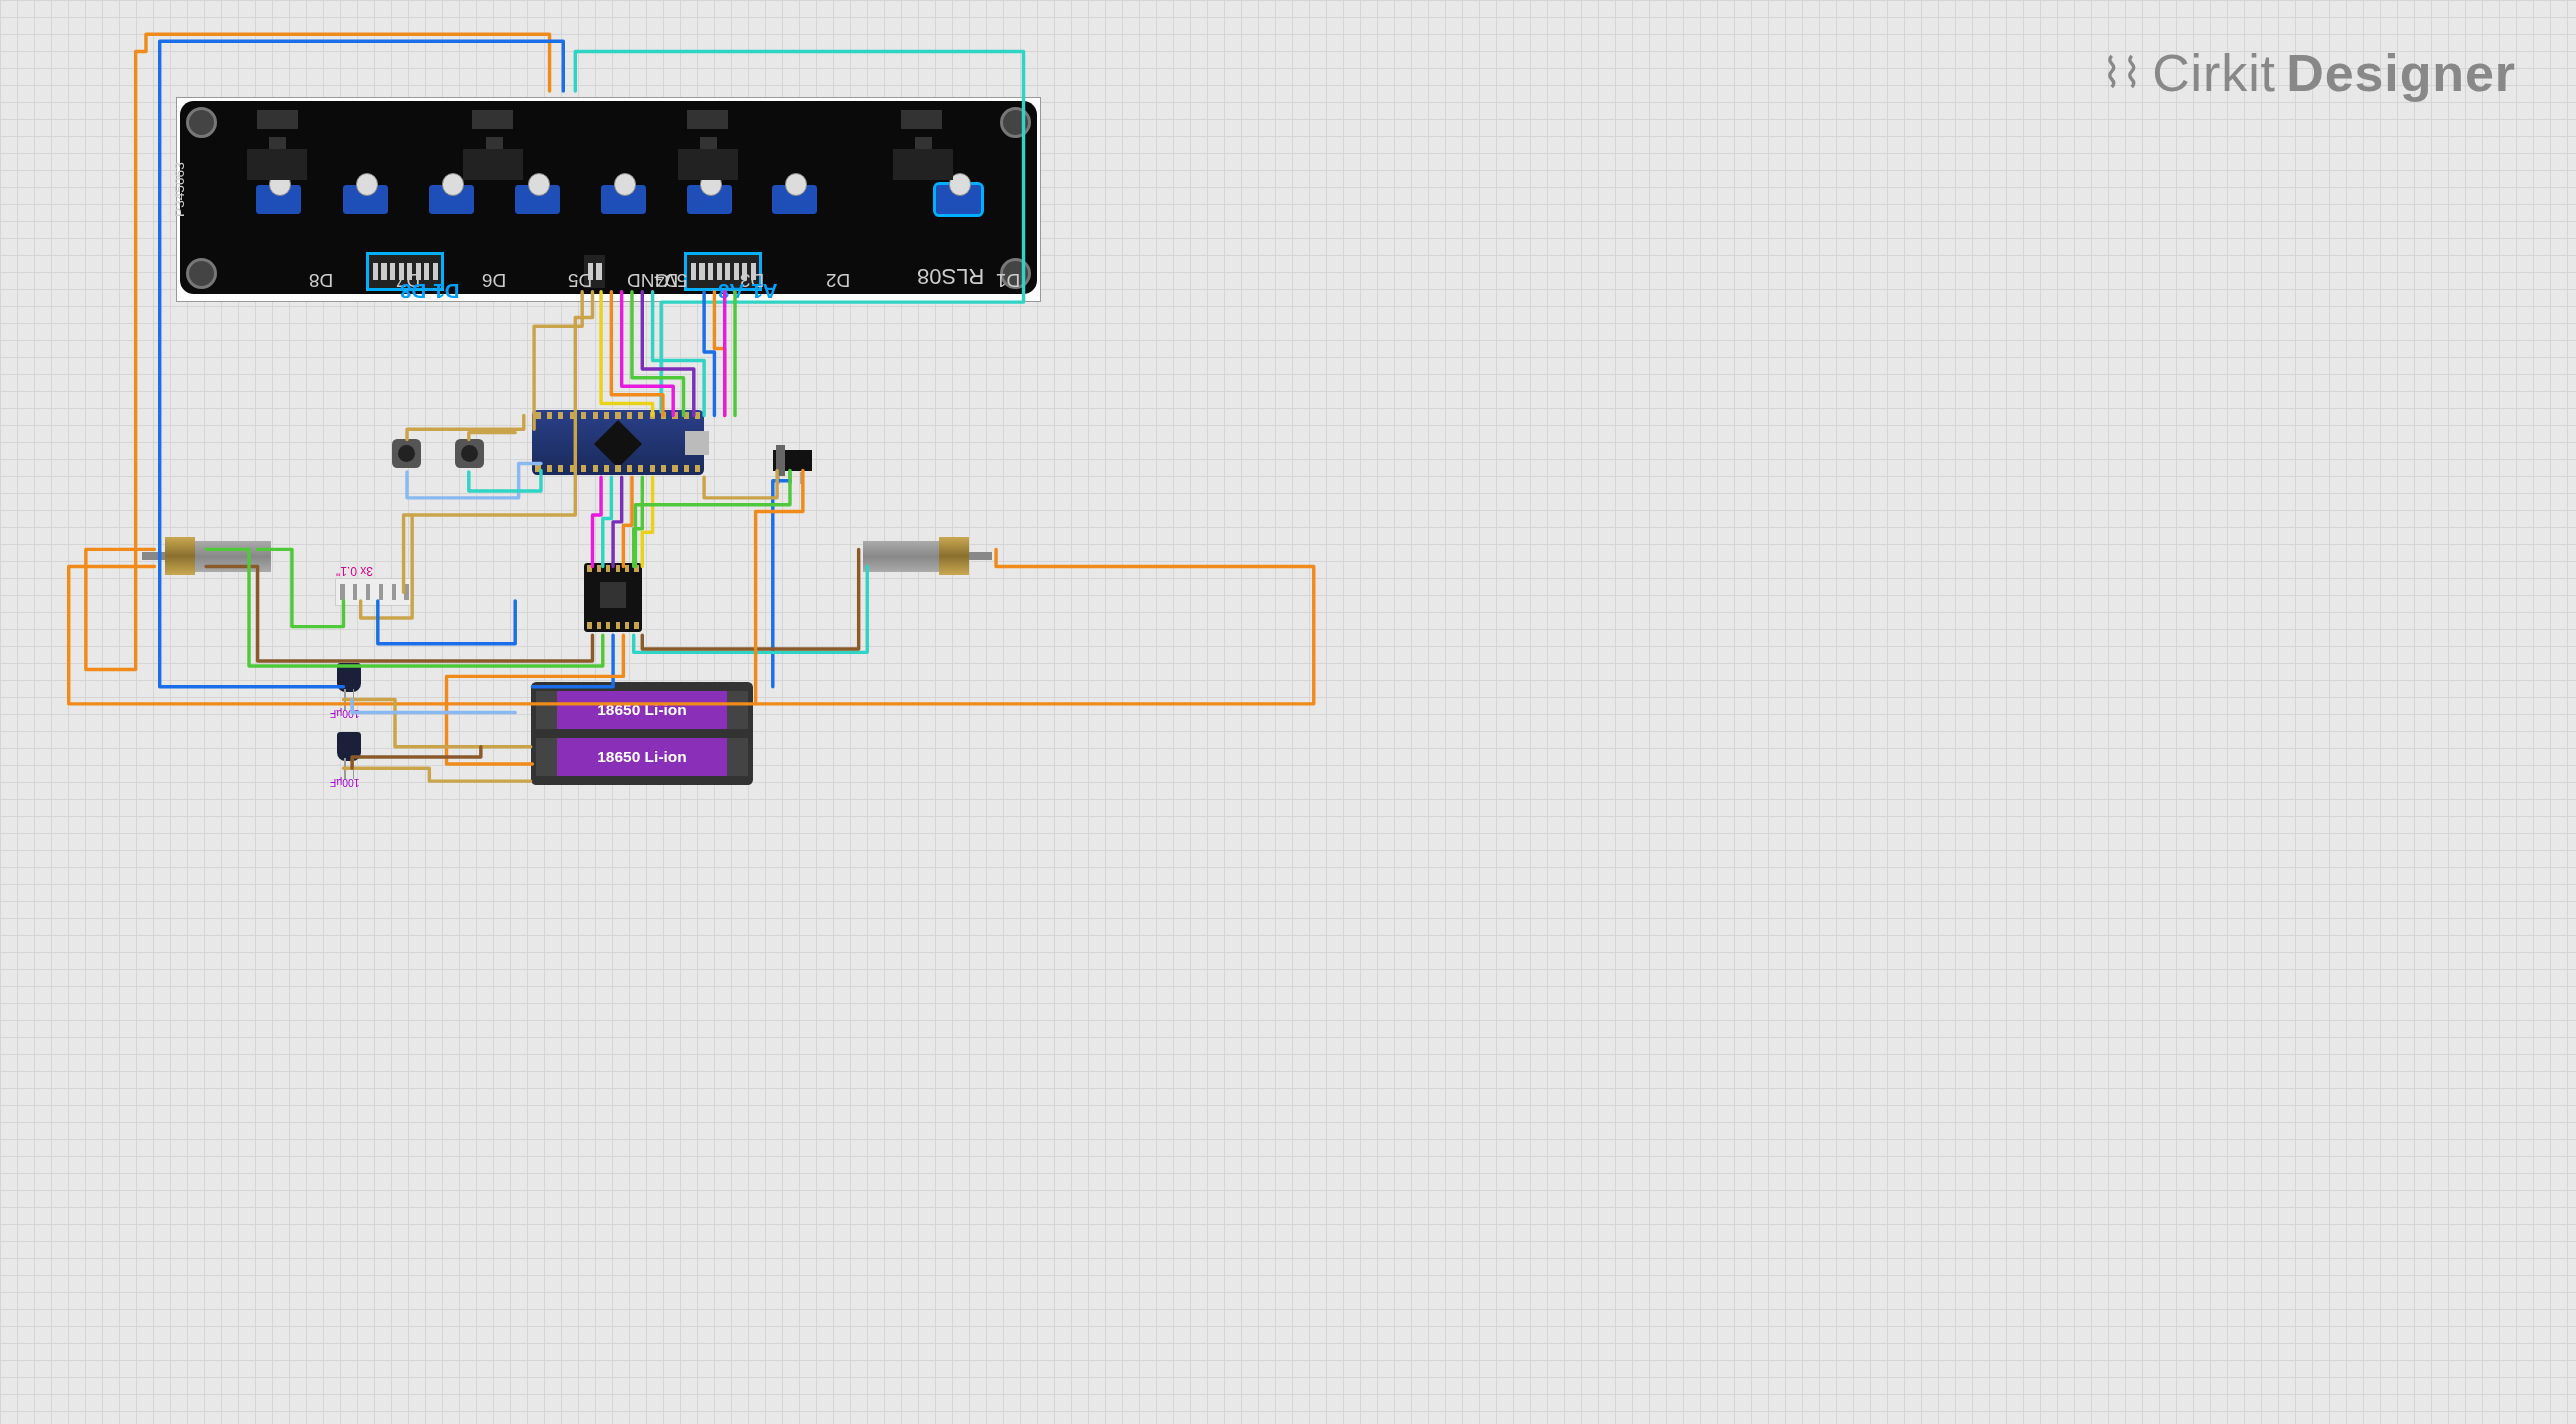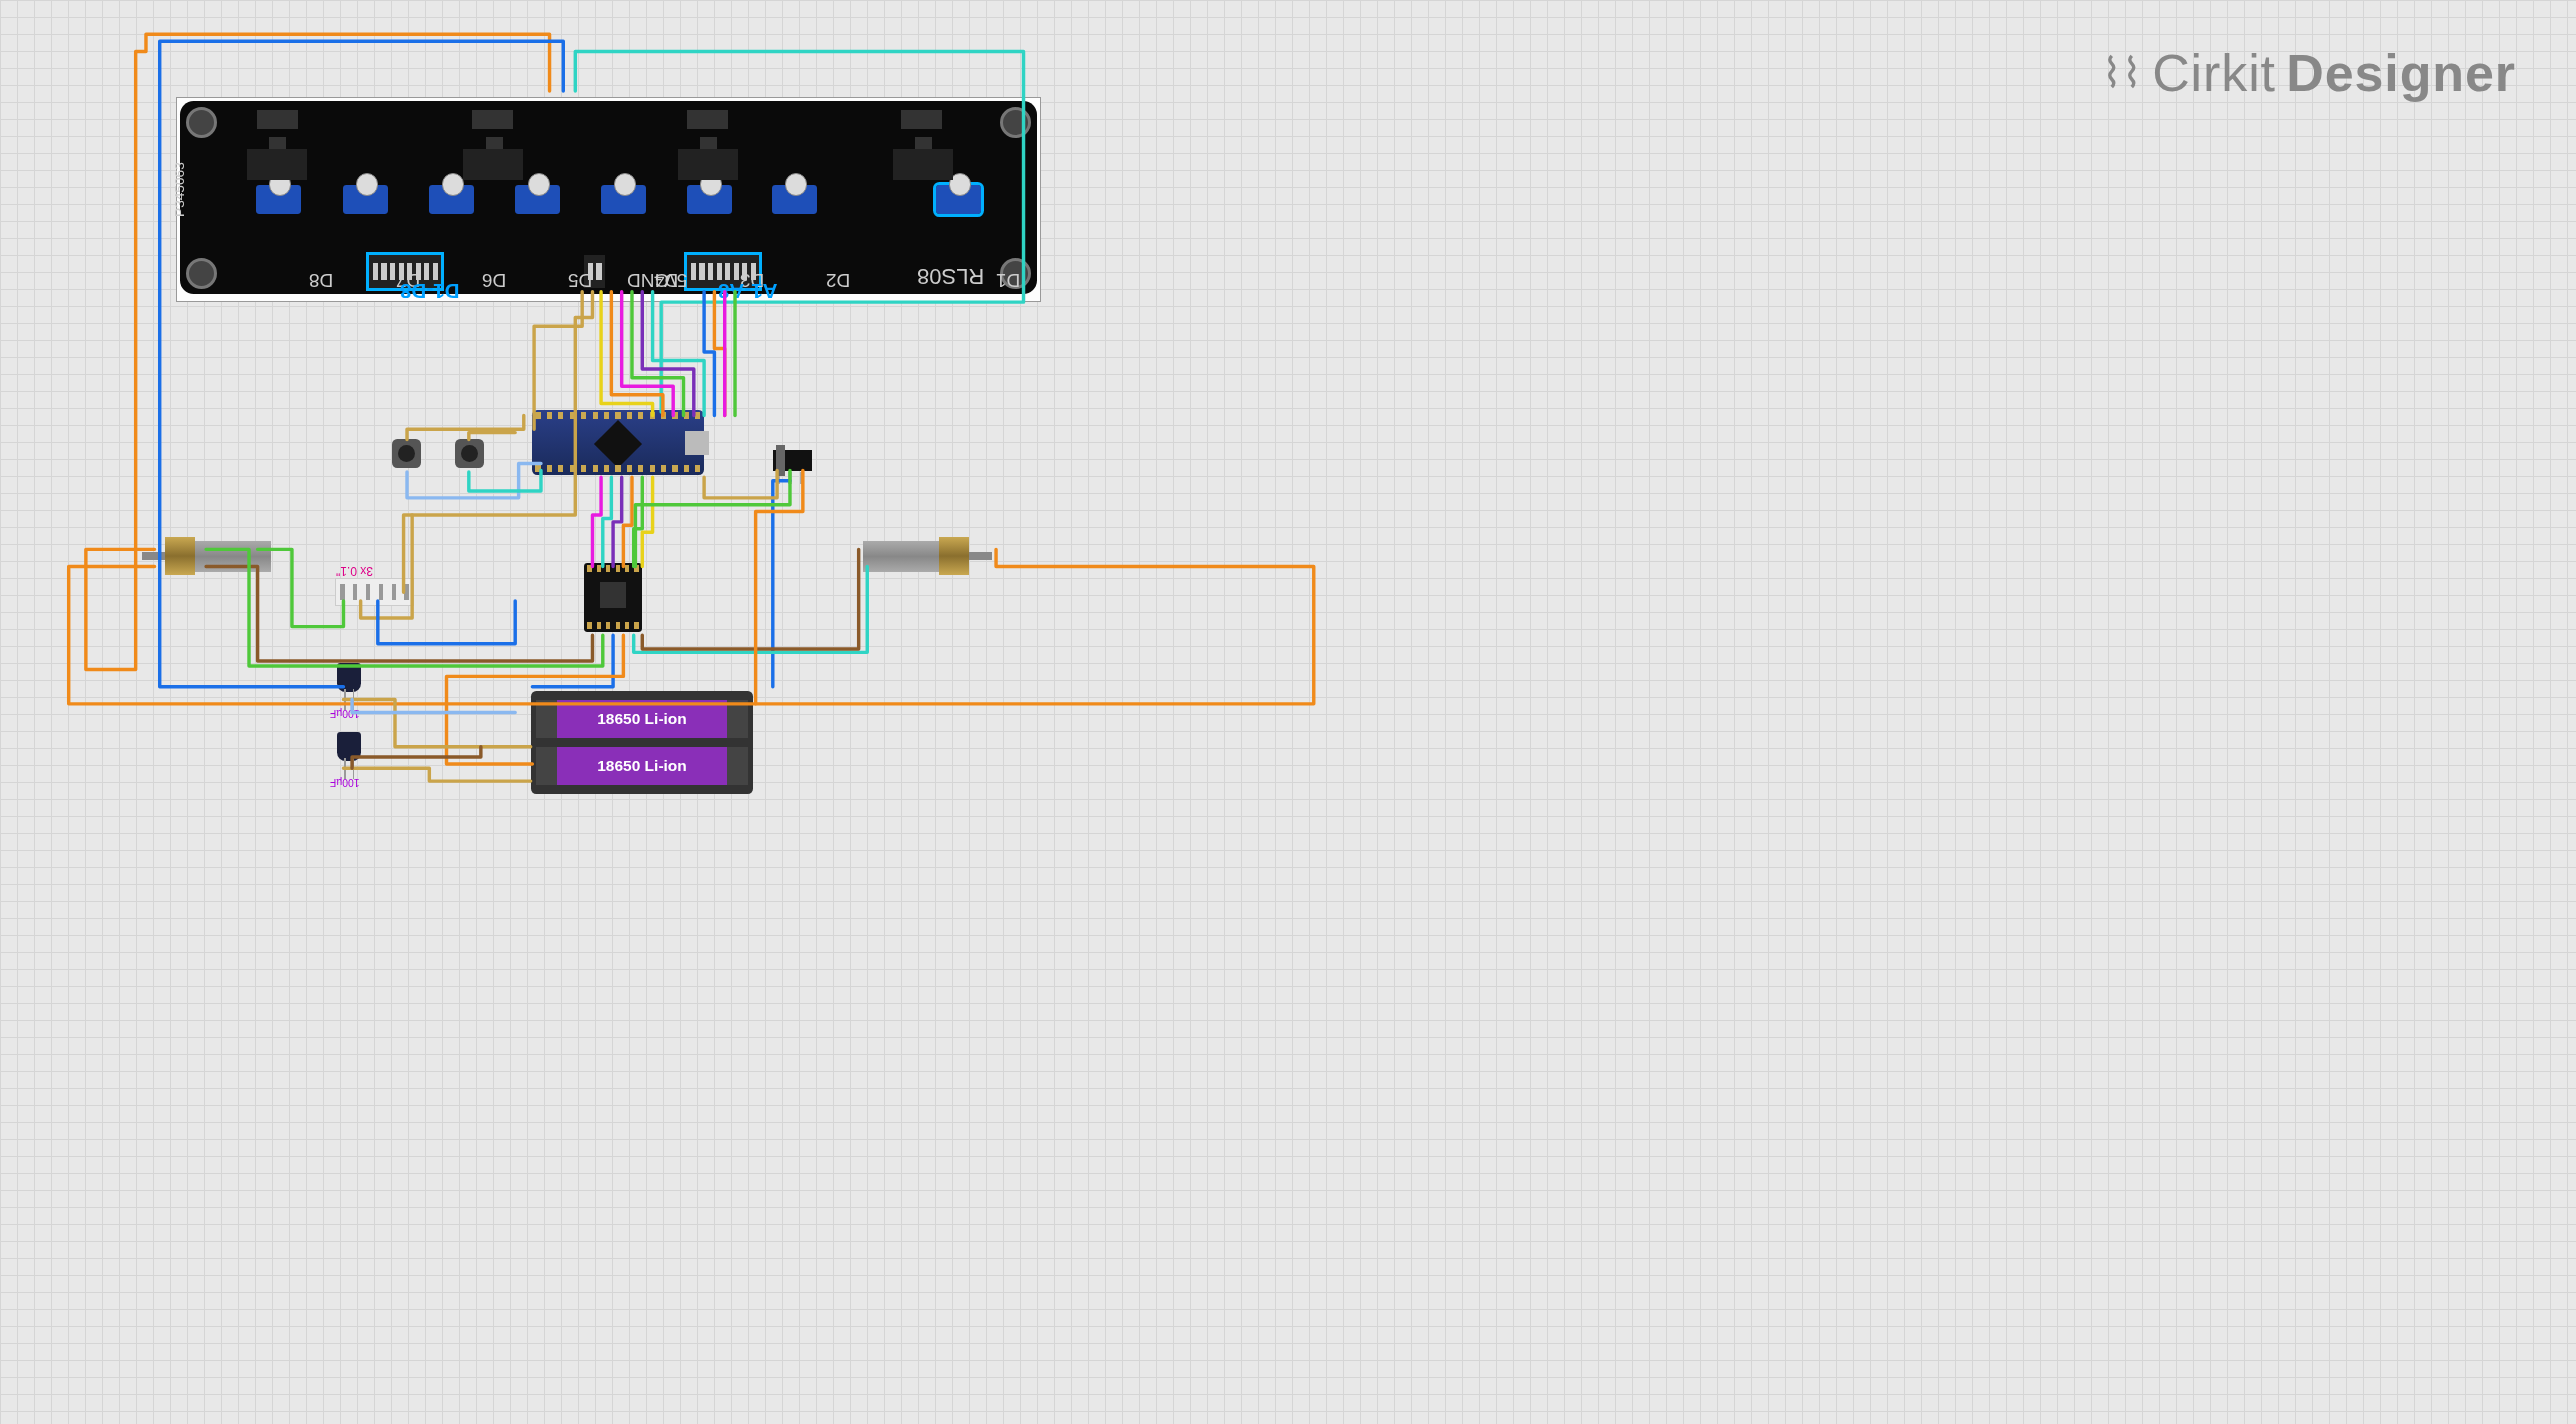--- a/index.html
+++ b/index.html
@@ -197,21 +197,21 @@
   .cap .lead { position:absolute; top:26px; width:1.7px; height:20.6px; background:#999; }
   .cap .lead.l { left:6.9px; } .cap .lead.r { left:15.5px; }
   .cap.c1 { left:337px; top:663px; }
   .cap.c2 { left:337px; top:732px; }
   .cap .label { position:absolute; left:-6.9px; top:45px; font-size:10.3px; color:#a0d; transform:rotate(180deg);}
 
   
   .batterypack {
     left:531px; top:682px; width:222px; height:103px;
     background:#333; border-radius:5.2px; position:absolute;
-    display:flex; flex-direction:column; justify-content:space-around; padding:5.2px; box-sizing:border-box;margin-top:9px;
+    display:flex; flex-direction:column; justify-content:space-around; padding:5.2px; box-sizing:border-box;
   }
   .batterypack .cell {
     height:38px; background:linear-gradient(90deg,#444 0 20.6px, #8a2fb8 20.6px calc(100% - 20.6px), #444 calc(100% - 20.6px));
     display:flex; align-items:center; justify-content:center;
     color:#fff; font-size:15.5px; font-weight:bold;
   }
 
   
   svg.wires {
     position:absolute; left:0; top:0; width:100%; height:100%;

